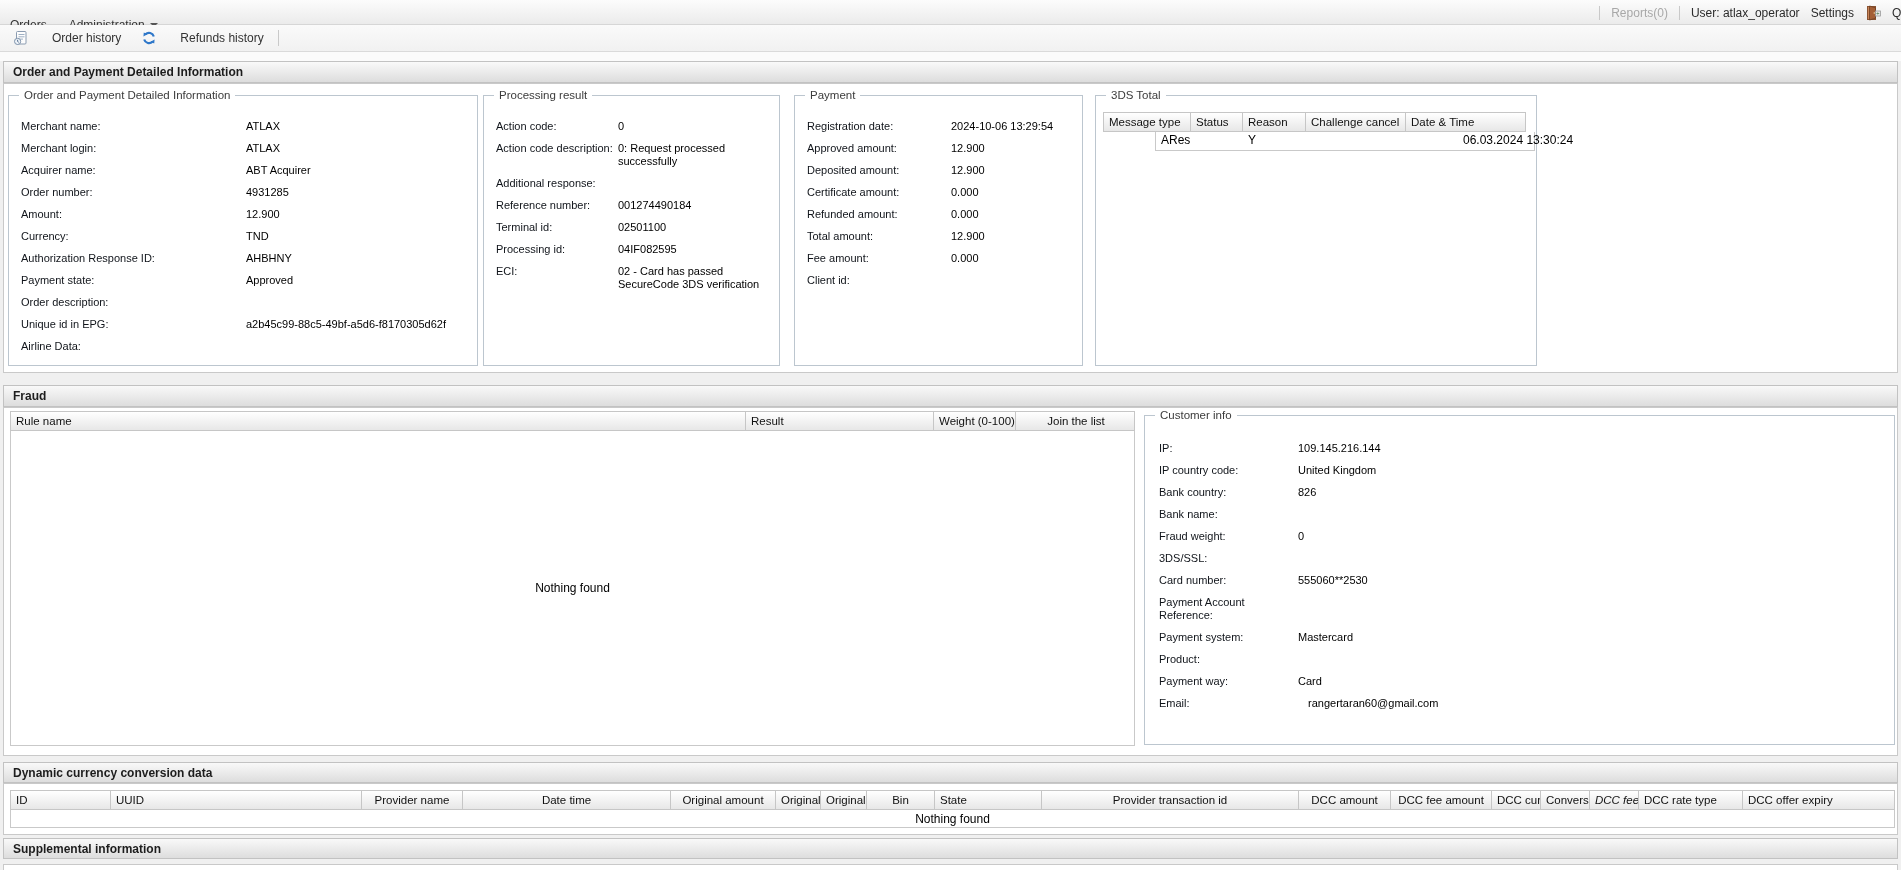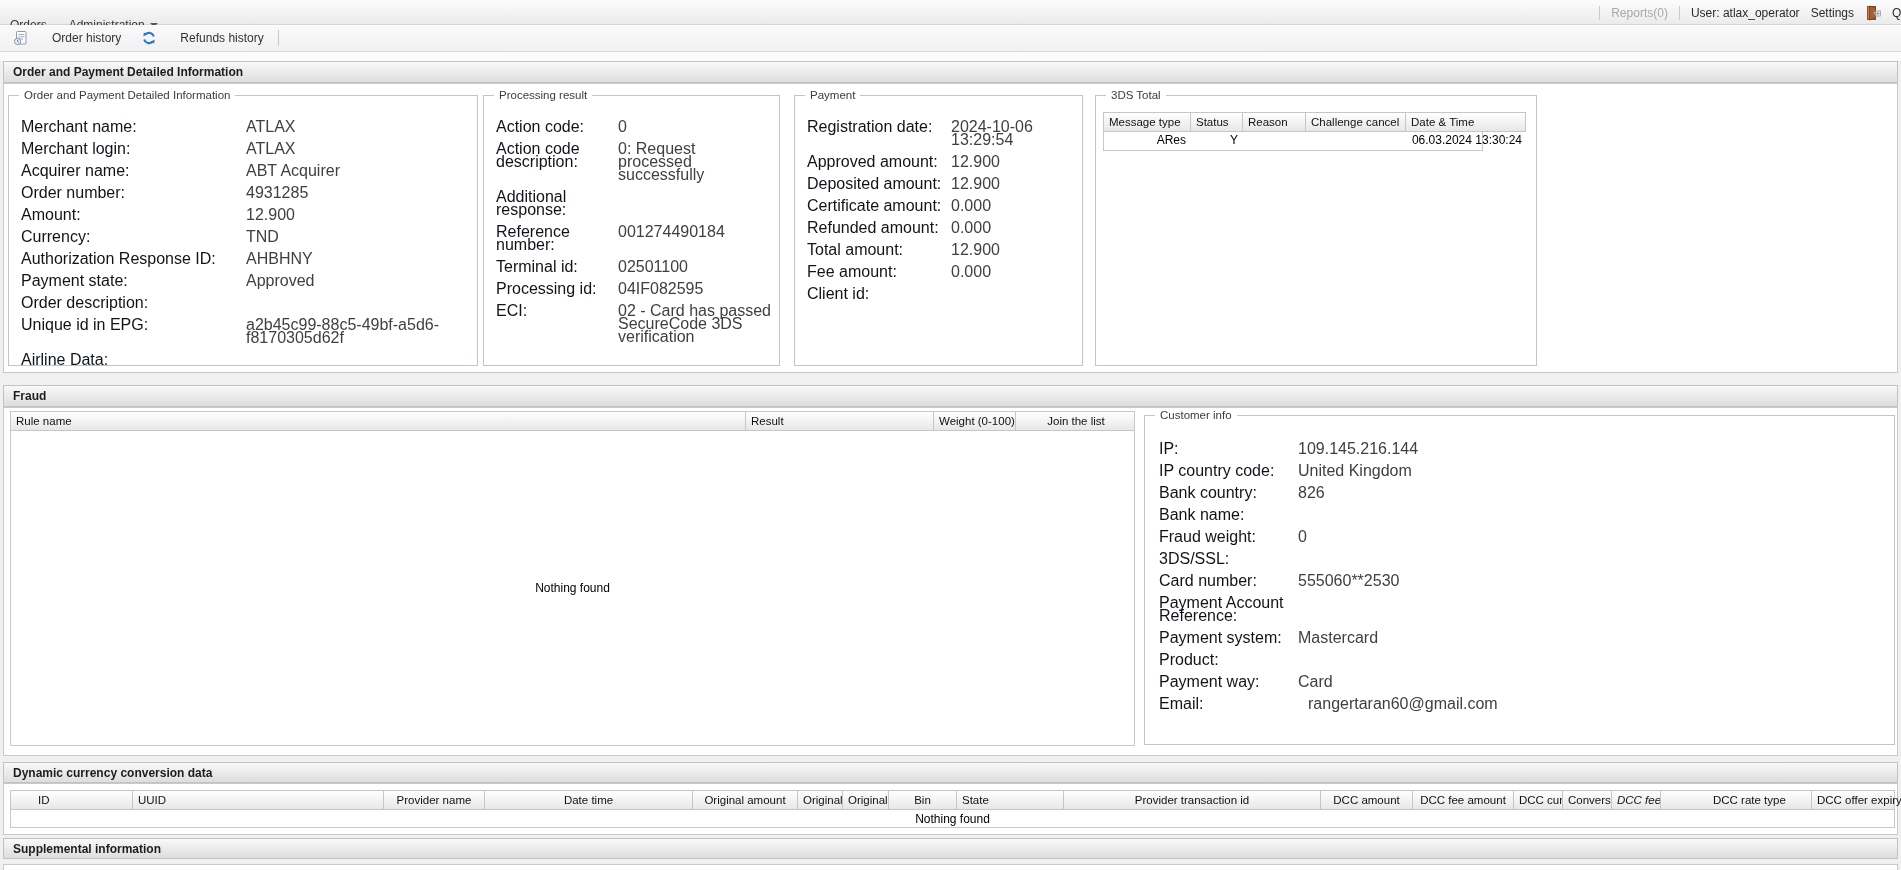--- a/index.html
+++ b/index.html
@@ -29,23 +29,23 @@
   .bar{position:absolute;left:3px;width:1895px;height:22px;box-sizing:border-box;
     background:linear-gradient(#f9f9f9,#dddddd);border:1px solid #c2c2c2;
     font-size:12px;font-weight:bold;color:#1d1d1d;line-height:20px;padding-left:9px;}
   .panel{position:absolute;background:#ffffff;border:1px solid #c9c9c9;box-sizing:border-box;}
 
   
   .fieldset{position:absolute;border:1px solid #bcc6cf;box-sizing:border-box;background:#fff;}
   .legend{position:absolute;top:-8px;left:10px;background:#fff;padding:0 5px;
     font-size:11.5px;color:#3c3c3c;line-height:14px;white-space:nowrap;}
   .rows{position:absolute;left:0;top:0;right:0;bottom:0;padding:24px 8px 0 12px;box-sizing:border-box;overflow:hidden;}
-  .frow{display:flex;margin-bottom:9px;font-size:16px;line-height:13px;}
+  .frow{display:flex;margin-bottom:9px;font-size:11px;line-height:13px;}
   .frow .lbl{flex:0 0 var(--lw);color:#10141a;padding-right:4px;box-sizing:border-box;}
-  .frow .val{flex:1;color:#404040;}
+  .frow .val{flex:1;color:#000000;}
   .fs-order{--lw:225px;}
   .fs-proc{--lw:122px;}
   .fs-pay{--lw:144px;}
   .fs-cust{--lw:139px;}
   .fs-cust .rows{padding-top:26px;padding-left:14px;}
   .fs-cust .frow:nth-of-type(12) .val,
   .fs-cust .frow:nth-of-type(13) .val{padding-left:10px;}
 
   
   .ghead{position:absolute;display:flex;height:20px;box-sizing:border-box;
@@ -65,36 +65,36 @@
   .t3ds-h div:nth-of-type(4),.t3ds-r div:nth-of-type(4){width:100px;}
   .t3ds-h div:nth-of-type(5),.t3ds-r div:nth-of-type(5){width:121px;}
 
   
   .tfraud-h div:nth-of-type(1){width:735px;}
   .tfraud-h div:nth-of-type(2){width:188px;}
   .tfraud-h div:nth-of-type(3){width:82px;text-align:center;}
   .tfraud-h div:nth-of-type(4){width:120px;text-align:center;}
 
   
-  .tdcc-h div:nth-of-type(1){width:100px;margin-left:22px;}
+  .tdcc-h div:nth-of-type(1){width:100px;}
   .tdcc-h div:nth-of-type(2){width:251px;}
   .tdcc-h div:nth-of-type(3){width:101px;text-align:center;}
   .tdcc-h div:nth-of-type(4){width:208px;text-align:center;}
   .tdcc-h div:nth-of-type(5){width:105px;text-align:center;}
   .tdcc-h div:nth-of-type(6){width:45px;}
   .tdcc-h div:nth-of-type(7){width:46px;}
   .tdcc-h div:nth-of-type(8){width:68px;text-align:center;}
   .tdcc-h div:nth-of-type(9){width:107px;}
   .tdcc-h div:nth-of-type(10){width:257px;text-align:center;}
   .tdcc-h div:nth-of-type(11){width:92px;text-align:center;}
   .tdcc-h div:nth-of-type(12){width:101px;text-align:center;}
   .tdcc-h div:nth-of-type(13){width:49px;}
   .tdcc-h div:nth-of-type(14){width:49px;}
   .tdcc-h div:nth-of-type(15){width:49px;font-style:italic;}
-  .tdcc-h div:nth-of-type(16){width:104px;margin-left:47px;}
+  .tdcc-h div:nth-of-type(16){width:104px;}
   .tdcc-h div:nth-of-type(17){width:153px;}
 
   .icon16{width:16px;height:16px;display:inline-block;}
 </style>
 </head>
 <body>
 
 <div class="canvas">
 
   <div class="menubar">
@@ -313,21 +313,21 @@
     <span class="legend">3DS Total</span>
   </div>
   <div class="ghead t3ds-h" style="left:1103px;top:112px;width:423px;">
 
   <div class="th">Message type</div>
       <div class="th">Status</div>
       <div class="th">Reason</div>
       <div class="th">Challenge cancel</div>
       <div class="th">Date &amp; Time</div>
     </div>
-  <div class="grow t3ds-r" style="left:1103px;top:132px;width:380px;text-align:right;">
+  <div class="grow t3ds-r" style="left:1155px;top:132px;width:380px;">
 
   <div class="td">ARes</div>
       <div class="td">Y</div>
       <div class="td"></div>
       <div class="td"></div>
       <div class="td">06.03.2024 13:30:24</div>
     </div>
 
   <div class="bar" style="top:385px;">
     <span>Fraud</span>

